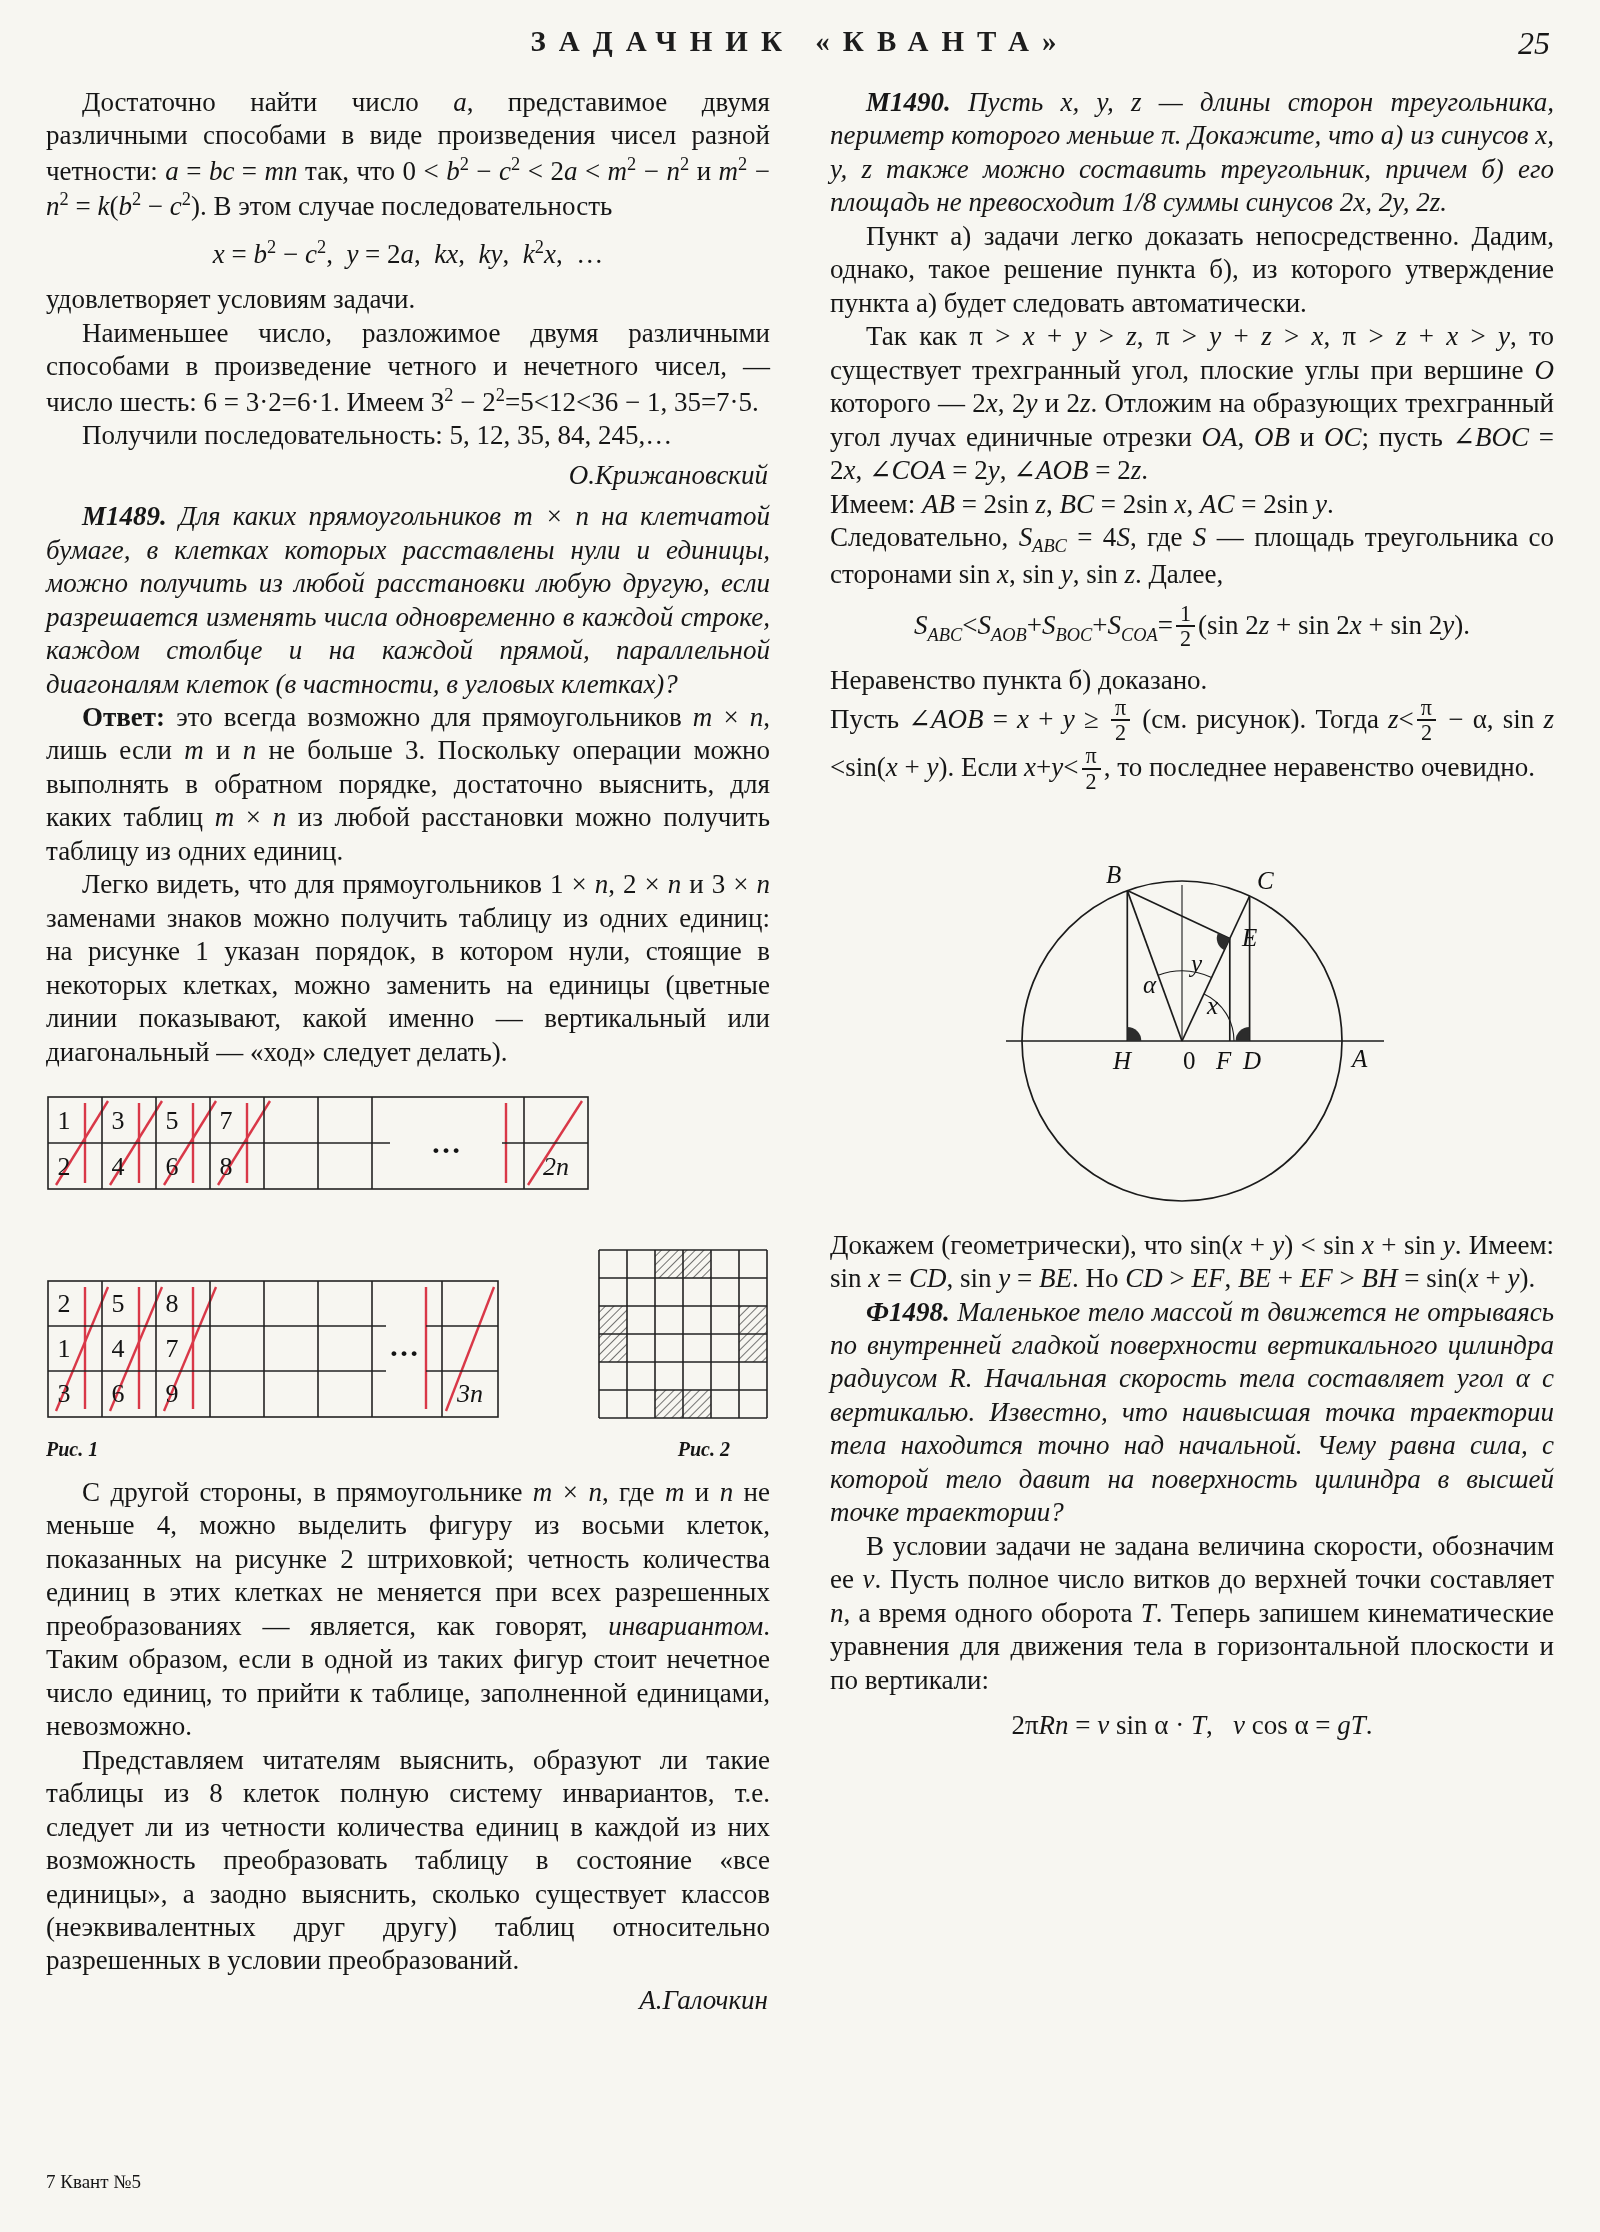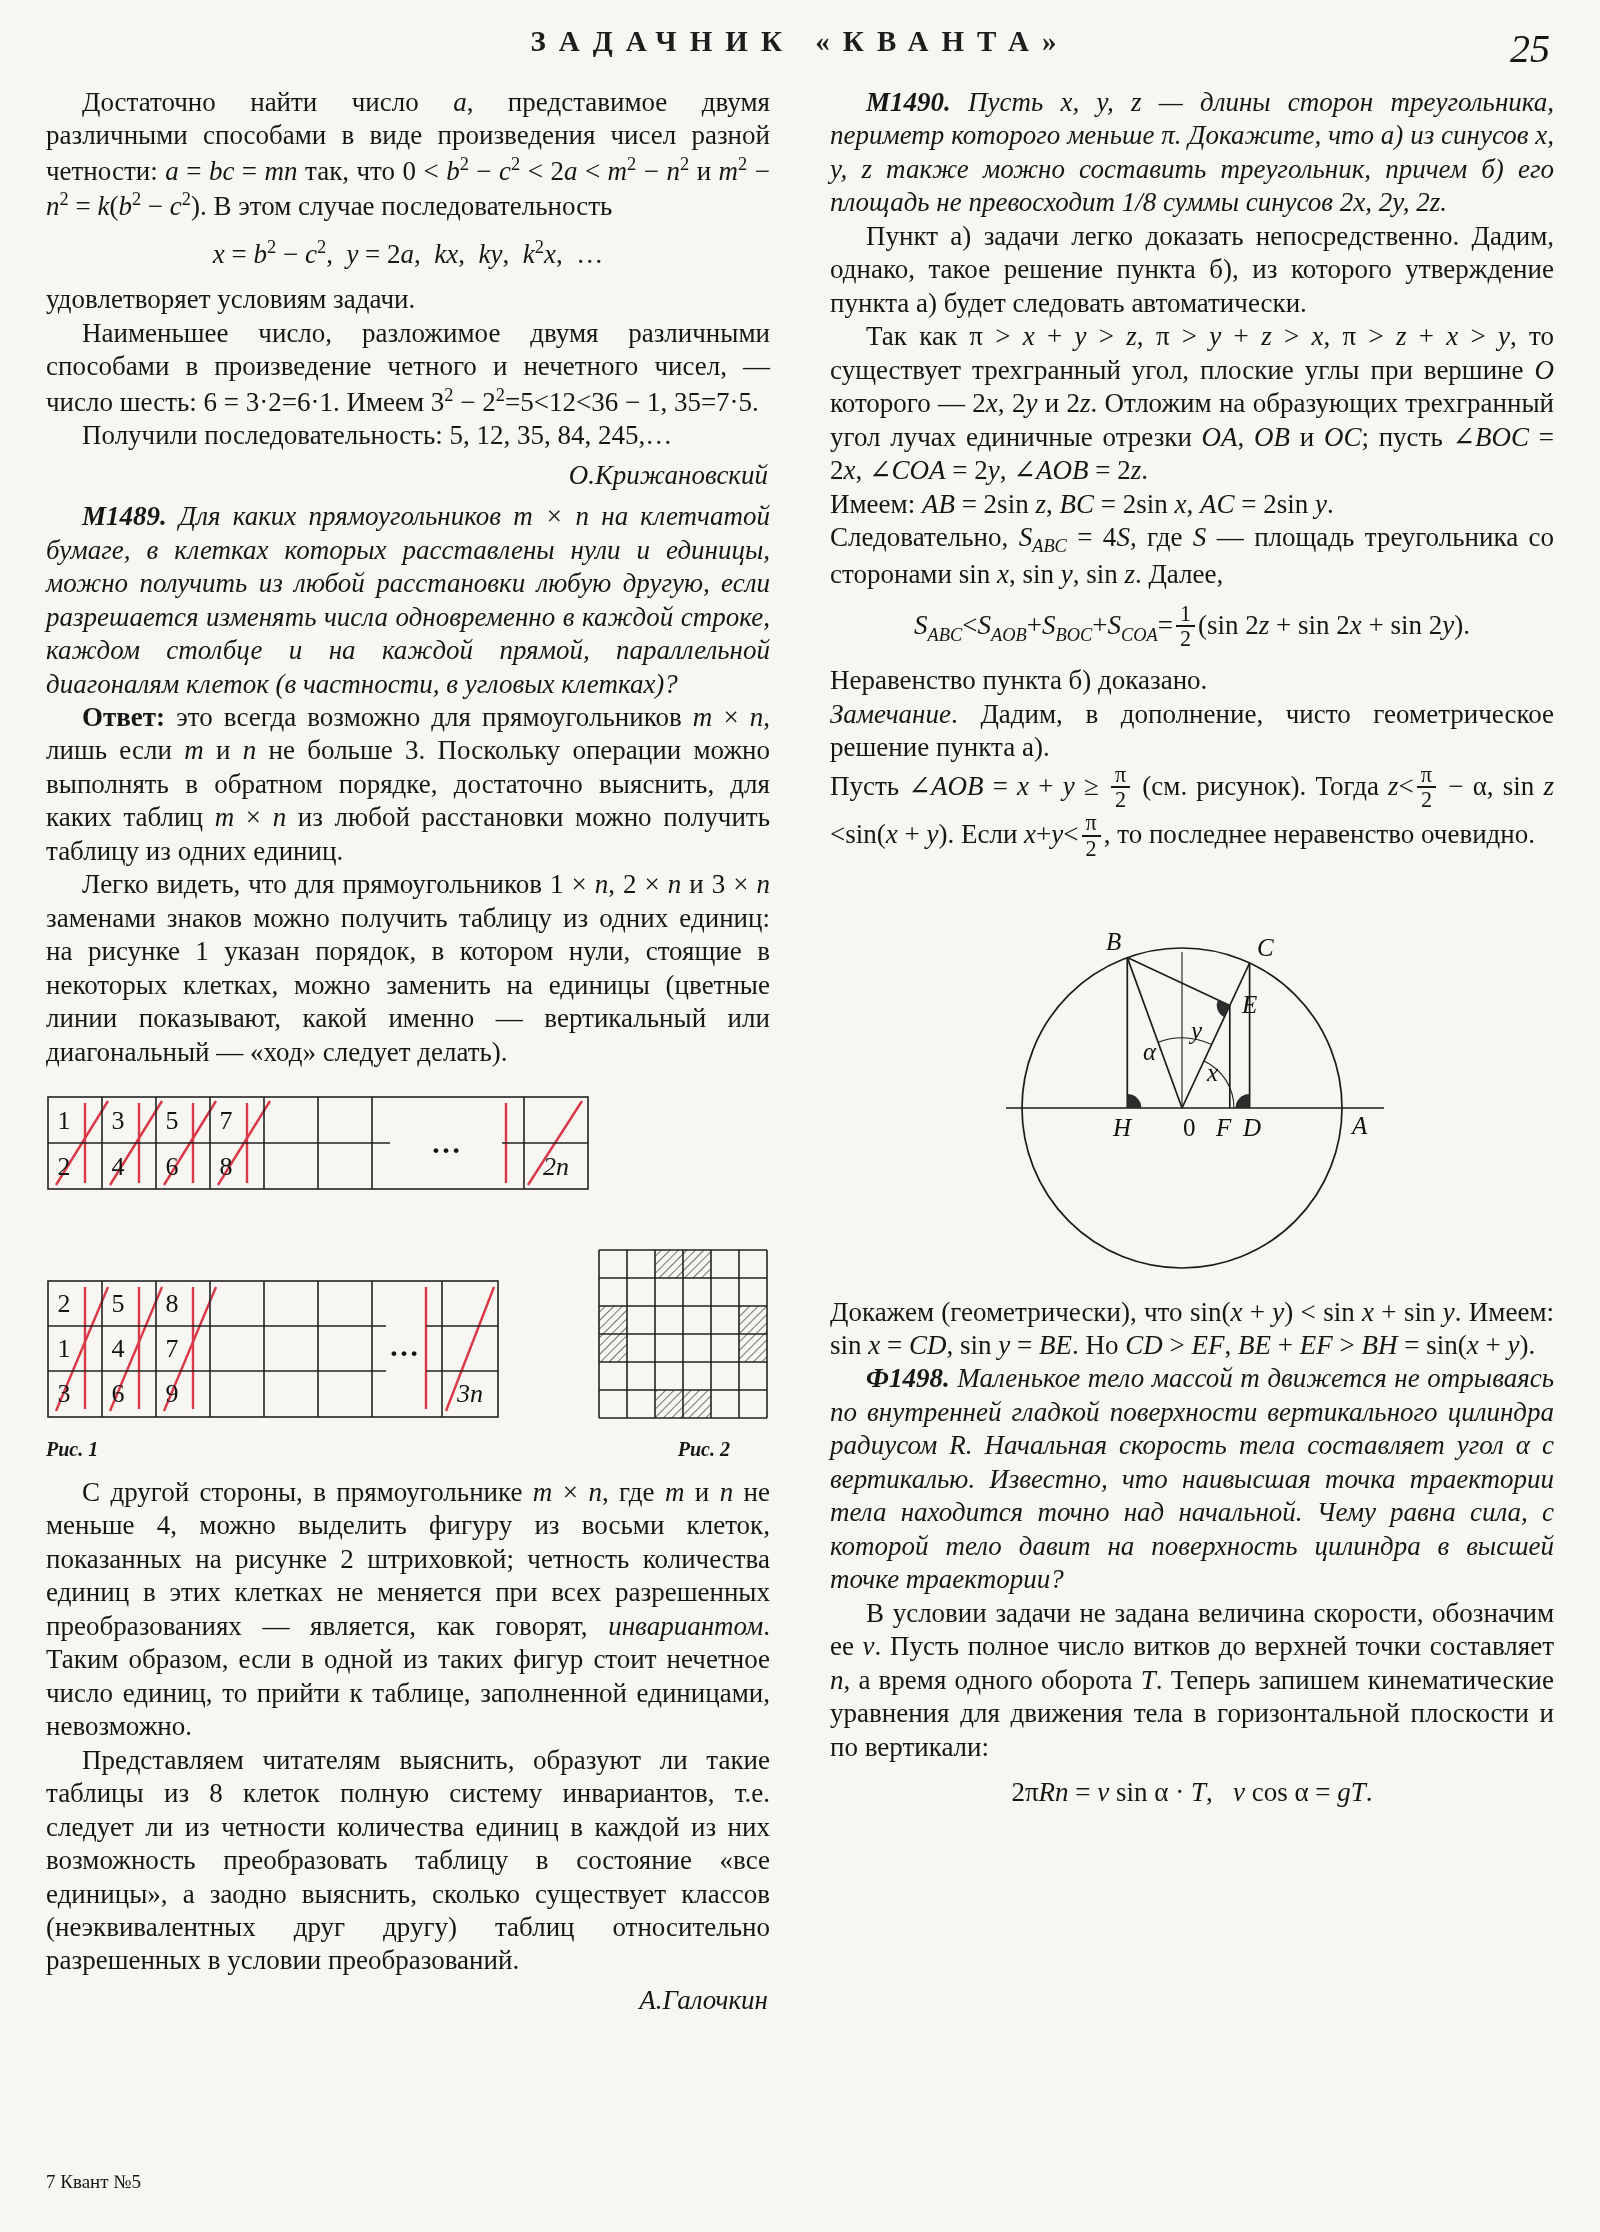--- a/index.html
+++ b/index.html
@@ -13,21 +13,21 @@
     box-sizing:border-box;
     padding:24px 46px 0 46px;
     overflow:hidden;
   }
   .pageheader{position:relative;height:52px;}
   .header-title{
     position:absolute;left:0;right:0;top:0;
     text-align:center;font-size:29px;font-weight:600;
     letter-spacing:0.45em;color:#1d1d1d;
   }
-  .page-number{position:absolute;right:4px;top:0;font-style:italic;font-size:40px;}
+  .page-number{position:absolute;right:4px;top:0;font-style:italic;font-size:32px;}
   .columns{display:flex;gap:60px;margin-top:10px;}
   .col{width:724px;}
   p.body{margin:0;text-indent:36px;text-align:justify;}
   p.noind{text-indent:0;}
   .statement{font-style:italic;margin-top:28px;}
   .signature{text-align:right;font-style:italic;margin:6px 2px 8px 0;}
   .formula{text-align:center;margin:12px 0;text-indent:0;}
   sup{font-size:0.68em;}
   sub{font-size:0.68em;}
   .frac{
@@ -212,21 +212,20 @@
       <p class="body statement" style="margin-top:0"><b>М1490.</b> Пусть <i>x</i>, <i>y</i>, <i>z</i> — длины сторон треугольника, периметр которого меньше π. Докажите, что а) из синусов <i>x</i>, <i>y</i>, <i>z</i> также можно составить треугольник, причем б) его площадь не превосходит 1/8 суммы синусов 2<i>x</i>, 2<i>y</i>, 2<i>z</i>.</p>
       <p class="body">Пункт а) задачи легко доказать непосредственно. Дадим, однако, такое решение пункта б), из которого утверждение пункта а) будет следовать автоматически.</p>
       <p class="body">Так как π &gt; <i>x</i> + <i>y</i> &gt; <i>z</i>, π &gt; <i>y</i> + <i>z</i> &gt; <i>x</i>, π &gt; <i>z</i> + <i>x</i> &gt; <i>y</i>, то существует трехгранный угол, плоские углы при вершине <i>O</i> которого — 2<i>x</i>, 2<i>y</i> и 2<i>z</i>. Отложим на образующих трехгранный угол лучах единичные отрезки <i>OA</i>, <i>OB</i> и <i>OC</i>; пусть ∠<i>BOC</i> = 2<i>x</i>, ∠<i>COA</i> = 2<i>y</i>, ∠<i>AOB</i> = 2<i>z</i>.</p>
       <p class="body noind">Имеем: <i>AB</i> = 2sin <i>z</i>, <i>BC</i> = 2sin <i>x</i>, <i>AC</i> = 2sin <i>y</i>.</p>
       <p class="body noind">Следовательно, <i>S</i><sub><i>ABC</i></sub> = 4<i>S</i>, где <i>S</i> — площадь треугольника со сторонами sin <i>x</i>, sin <i>y</i>, sin <i>z</i>. Далее,</p>
       <div class="formula"><i>S</i><sub><i>ABC</i></sub>&lt;<i>S</i><sub><i>AOB</i></sub>+<i>S</i><sub><i>BOC</i></sub>+<i>S</i><sub><i>COA</i></sub>=<span class="frac">
             <span>1</span>
             <span>2</span>
           </span>(sin 2<i>z</i> + sin 2<i>x</i> + sin 2<i>y</i>).</div>
       <p class="body noind">Неравенство пункта б) доказано.</p>
-      <p class="body noind"><i>Замечание</i>. Дадим, в дополнение, чисто геометрическое решение пункта а).</p>
       <p class="body noind">Пусть ∠<i>AOB</i> = <i>x</i> + <i>y</i> ≥ <span class="frac">
             <span>π</span>
             <span>2</span>
           </span> (см. рисунок). Тогда <i>z</i>&lt;<span class="frac">
             <span>π</span>
             <span>2</span>
           </span> − α, sin <i>z</i> &lt;sin(<i>x</i> + <i>y</i>). Если <i>x</i>+<i>y</i>&lt;<span class="frac">
             <span>π</span>
             <span>2</span>
           </span>, то последнее неравенство очевидно.</p>

